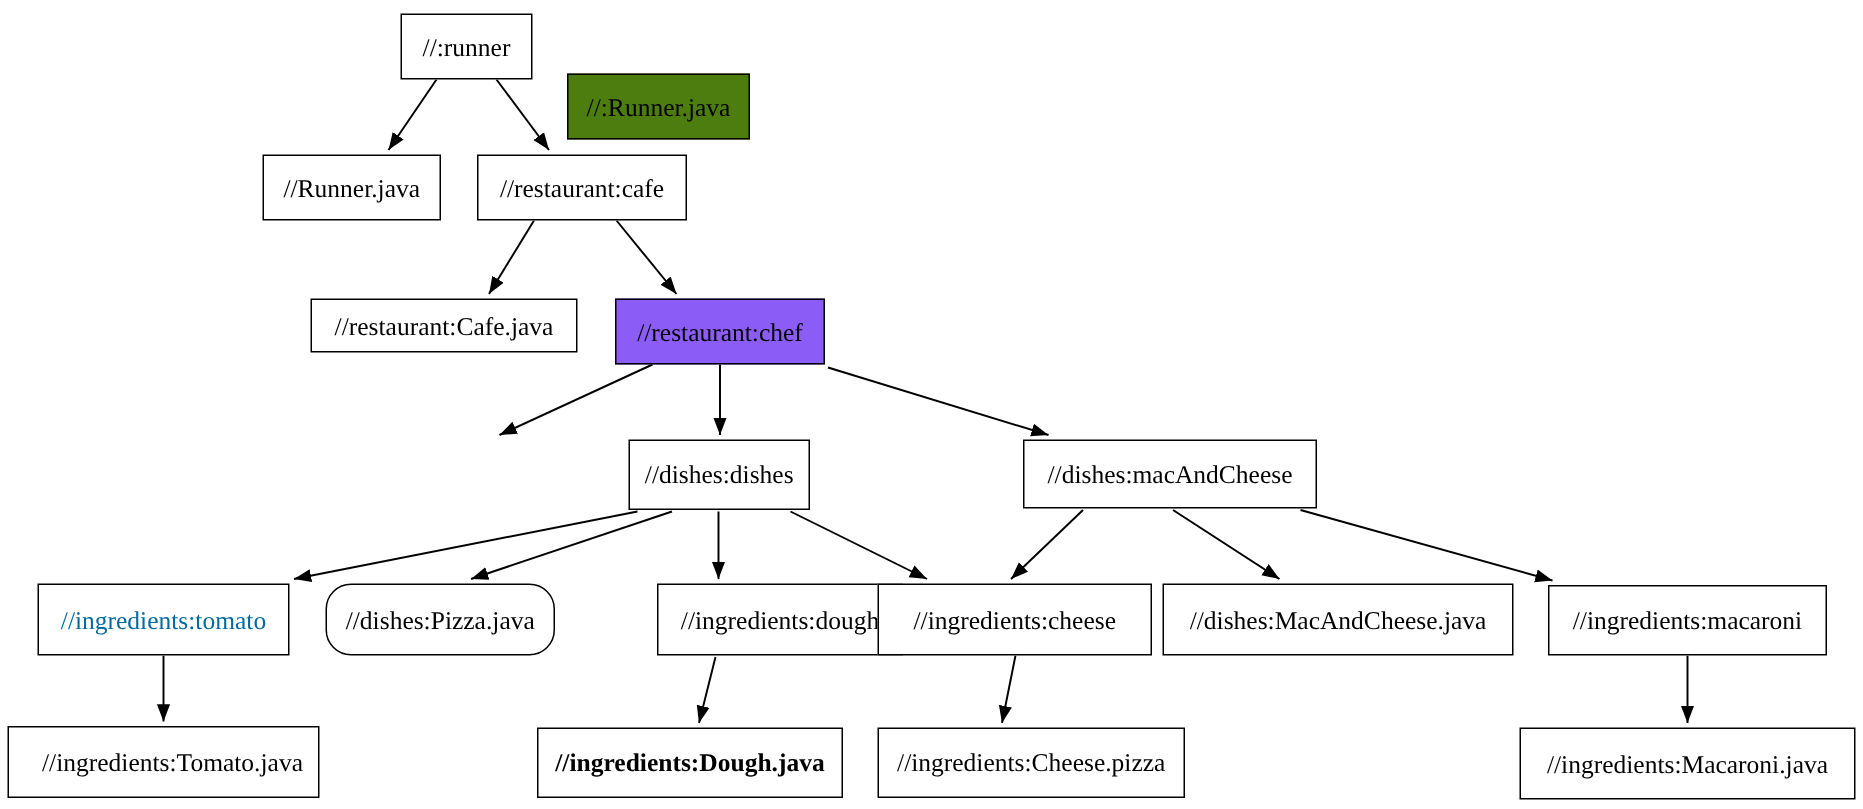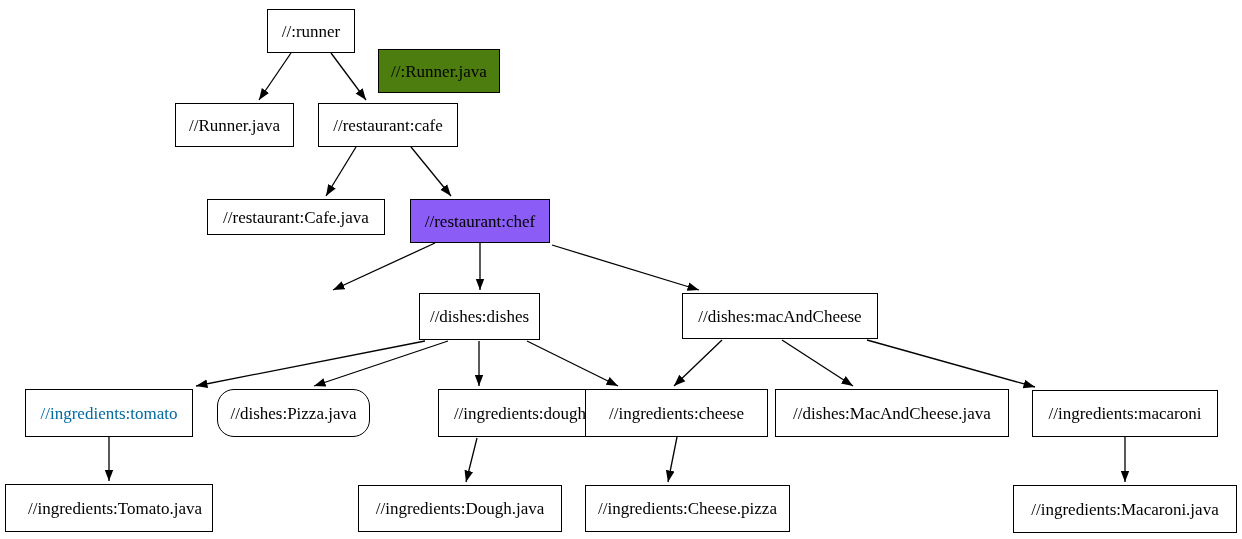--- a/index.html
+++ b/index.html
@@ -89,17 +89,17 @@
       <div class="node" style="left: 410px; top: 199px; width: 140px; height: 44px; border-color: rgb(0, 0, 0); background: #8b5cf6; color: rgb(0, 0, 0);">//restaurant:chef</div>
       <div class="node" style="left: 419px; top: 293px; width: 121px; height: 47px; border-color: rgb(0, 0, 0); background: rgb(255, 255, 255); color: rgb(0, 0, 0);">//dishes:dishes</div>
       <div class="node" style="left: 682px; top: 293px; width: 196px; height: 46px; border-color: rgb(0, 0, 0); background: rgb(255, 255, 255); color: rgb(0, 0, 0);">//dishes:macAndCheese</div>
       <div class="node" style="left: 25px; top: 389px; width: 168px; height: 48px; border-color: rgb(0, 0, 0); background: rgb(255, 255, 255); color: #0369a1;">//ingredients:tomato</div>
       <div class="node" style="left: 217px; top: 389px; width: 153px; height: 48px; border-color: rgb(0, 0, 0); background: rgb(255, 255, 255); color: rgb(0, 0, 0); border-radius: 17px;">//dishes:Pizza.java</div>
       <div class="node" style="left: 398px; top: 389px; width: 164px; height: 48px; border-color: rgb(0, 0, 0); background: rgb(255, 255, 255); color: rgb(0, 0, 0); margin-left: 40px;">//ingredients:dough</div>
       <div class="node" style="left: 585px; top: 389px; width: 183px; height: 48px; border-color: rgb(0, 0, 0); background: rgb(255, 255, 255); color: rgb(0, 0, 0);">//ingredients:cheese</div>
       <div class="node" style="left: 775px; top: 389px; width: 234px; height: 48px; border-color: rgb(0, 0, 0); background: rgb(255, 255, 255); color: rgb(0, 0, 0);">//dishes:MacAndCheese.java</div>
       <div class="node" style="left: 1032px; top: 390px; width: 186px; height: 47px; border-color: rgb(0, 0, 0); background: rgb(255, 255, 255); color: rgb(0, 0, 0);">//ingredients:macaroni</div>
       <div class="node" style="left: 5px; top: 484px; width: 208px; height: 48px; border-color: rgb(0, 0, 0); background: rgb(255, 255, 255); color: rgb(0, 0, 0); padding-left: 12px;">//ingredients:Tomato.java</div>
-      <div class="node" style="left: 358px; top: 485px; width: 204px; height: 47px; border-color: rgb(0, 0, 0); background: rgb(255, 255, 255); color: rgb(0, 0, 0);">//ingredients:Dough.java</div>
+      <div class="node" style="left: 358px; top: 485px; width: 204px; height: 47px; border-color: rgb(0, 0, 0); background: rgb(255, 255, 255); color: rgb(0, 0, 0); font-weight: bold;">//ingredients:Dough.java</div>
       <div class="node" style="left: 585px; top: 485px; width: 205px; height: 47px; border-color: rgb(0, 0, 0); background: rgb(255, 255, 255); color: rgb(0, 0, 0);">//ingredients:Cheese.pizza</div>
       <div class="node" style="left: 1013px; top: 485px; width: 224px; height: 48px; border-color: rgb(0, 0, 0); background: rgb(255, 255, 255); color: rgb(0, 0, 0);">//ingredients:Macaroni.java</div>
     </div>
 </div>
 
 </body></html>

